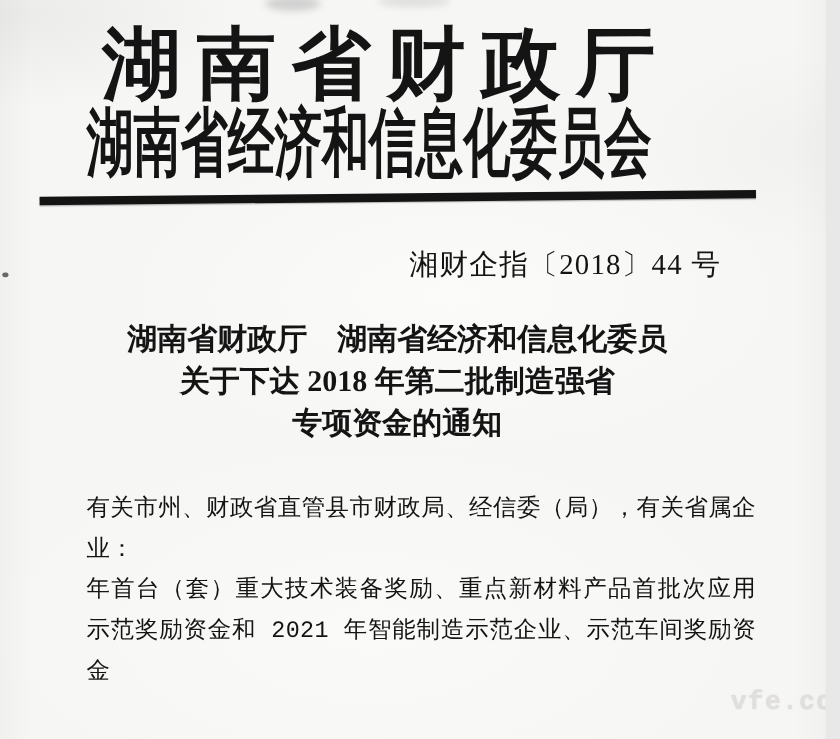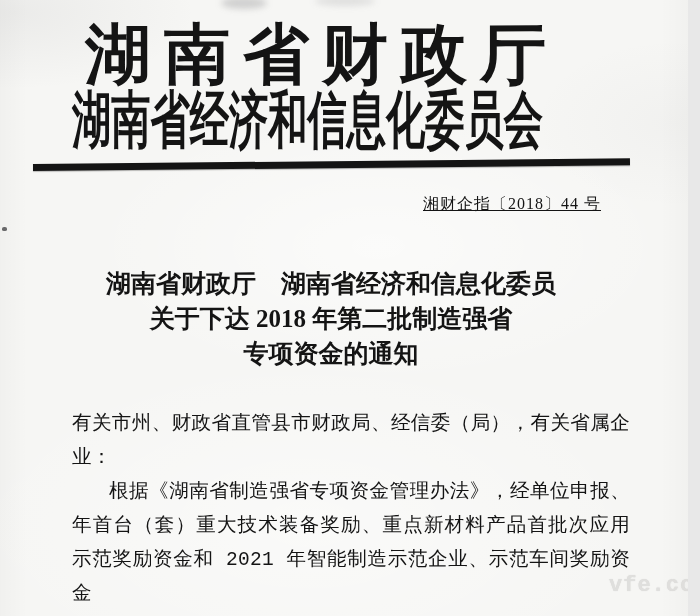--- a/index.html
+++ b/index.html
@@ -53,22 +53,22 @@
     position: absolute; top: 164px; left: 33px;
     width: 597px; height: 7px;
     background: var(--ink, #141414);
     transform: rotate(-0.55deg);
     transform-origin: left center;
     box-shadow: 0 1px 1px rgba(0,0,0,0.25);
   }
 
   
   .docnum {
-    position: absolute; top: 194px; right: 87px;
-    font-size: 16px; letter-spacing: 1px; white-space: nowrap; text-decoration: underline;
+    position: absolute; top: 204px; right: 87px;
+    font-size: 24px; letter-spacing: 1px; white-space: nowrap;
   }
 
   
   .title {
     position: absolute; top: 266px; left: -19px; width: 700px;
     text-align: center; font-weight: bold;
     font-size: 25px; line-height: 35px;
   }
   .title-line { white-space: pre; }
 
@@ -112,20 +112,19 @@
 
   <div class="title">
     <div class="title-line">湖南省财政厅　湖南省经济和信息化委员</div>
     <div class="title-line">关于下达 2018 年第二批制造强省</div>
     <div class="title-line">专项资金的通知</div>
   </div>
 
   <div class="body-text">
     <div class="bline just">有关市州、财政省直管县市财政局、经信委（局），有关省属企</div>
     <div class="bline">业：</div>
-    <div class="bline just indent">根据《湖南省制造强省专项资金管理办法》，经单位申报、</div>
     <div class="bline just">年首台（套）重大技术装备奖励、重点新材料产品首批次应用</div>
     <div class="bline just">示范奖励资金和 2021 年智能制造示范企业、示范车间奖励资金</div>
   </div>
 
   <div class="watermark">vfe.cc</div>
 
 </div>
 
 </body></html>

